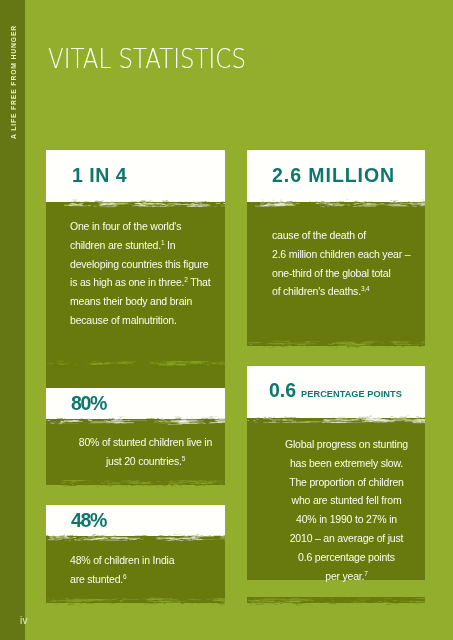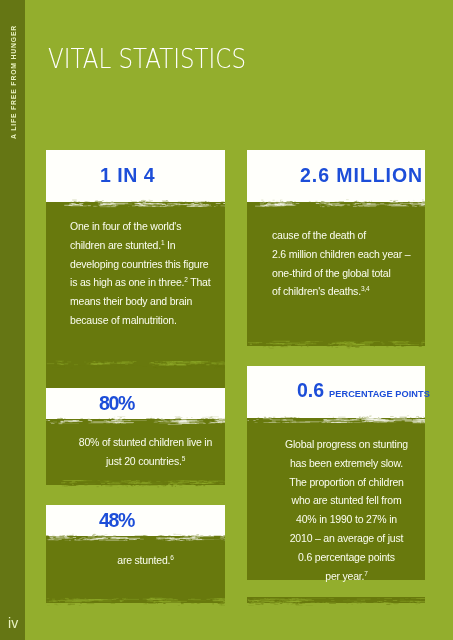--- a/index.html
+++ b/index.html
@@ -8,36 +8,36 @@
        font-family:"Liberation Sans",sans-serif;
        background:#93ae2d;
        -webkit-font-smoothing:antialiased;}
   .page{position:relative;width:453px;height:640px;overflow:hidden;}
 
   
   .spine{position:absolute;left:0;top:0;width:25px;height:640px;background:#657614;}
   .spine-text{position:absolute;left:0;top:0;color:#e9f2c2;font-size:6.8px;
     font-weight:700;letter-spacing:0.85px;white-space:nowrap;
     font-family:"Liberation Sans",sans-serif;}
-  .folio{position:absolute;left:8px;top:615px;color:#e9f2c2;font-size:14px;
+  .folio{position:absolute;left:20px;top:615px;color:#e9f2c2;font-size:10px;
     font-family:"Liberation Sans",sans-serif;letter-spacing:.2px;
     transform:translateZ(0);}
 
   
   .page-title{position:absolute;left:48px;top:43px;color:#ffffff;font-size:27px;
     font-weight:200;font-family:"DejaVu Sans",sans-serif;white-space:nowrap;
     transform:scaleX(.85) translateZ(0);transform-origin:0 0;}
 
   
   .card{position:absolute;}
   .card-head{position:absolute;left:0;top:0;right:0;background:#fffffb;}
-  .card-head .hd{position:absolute;color:#1d4ed8;font-weight:700;
+  .card-head .hd{position:absolute;color:#0f766e;font-weight:700;
      white-space:nowrap;font-family:"Liberation Sans",sans-serif;font-size:19.5px;
      letter-spacing:.3px;line-height:1;transform-origin:0 100%;
-     transform:translateZ(0);margin-left:28px;}
+     transform:translateZ(0);}
   .card-head .hd-sm{font-size:9.2px;letter-spacing:.05px;margin-left:5px;
      position:relative;top:0.2px;}
   .card-body{position:absolute;left:0;right:0;background:#68790d;}
   .card-body .txt{position:absolute;right:4px;}
   .card-body p{margin:0;color:#fbfdf0;font-family:"Liberation Sans",sans-serif;
      font-size:10.5px;letter-spacing:-0.2px;line-height:18.8px;white-space:nowrap;
      transform:translateZ(0);}
   .card-body sup{font-size:6.5px;vertical-align:super;line-height:0;}
   .torn{position:absolute;left:0;pointer-events:none;display:block;}
 </style>
@@ -1511,26 +1511,27 @@
               <rect x="130.03" y="1.07" width="3.15" height="0.75" opacity="0.15"></rect>
               <rect x="50.68" y="4.65" width="1.98" height="0.69" opacity="0.86"></rect>
               <rect x="22.68" y="3.14" width="3.69" height="0.72" opacity="0.21"></rect>
               <rect x="8.32" y="3.00" width="3.89" height="0.81" opacity="0.46"></rect>
               <rect x="49.39" y="2.02" width="15.25" height="0.69" opacity="0.53"></rect>
               <rect x="9.32" y="1.86" width="14.47" height="0.83" opacity="0.19"></rect>
             </g>
           </svg>
         </div>
       </div>
-      <div class="card" style="left: 46px; top: 505px; width: 179px; height: 86px; text-align: center;">
+      <div class="card" style="left: 46px; top: 505px; width: 179px; height: 86px;">
         <div class="card-head" style="height:31px">
           <span class="hd" style="left:25px;bottom:6px;letter-spacing:-1.4px"><span>48%</span></span>
         </div>
         <div class="card-body" style="top:31px;height:67px">
           <div class="txt" style="left:24px;top:15px">
+            <p>48% of children in India</p>
             <p>are stunted.<sup>6</sup></p>
           </div>
         </div>
         <div class="tornwrap" style="position:absolute;left:0;top:28px;width:179px;height:9px;overflow:hidden">
           <svg class="torn" width="179" height="9" viewBox="0 0 179 9" preserveAspectRatio="none">
             <path d="M0,9.0 L0,3.00 L0.00,3.00 L1.50,3.06 L3.01,3.07 L4.51,2.96 L6.02,2.93 L7.52,3.02 L9.03,2.90 L10.53,3.05 L12.03,3.19 L13.54,3.20 L15.04,3.22 L16.55,3.08 L18.05,3.11 L19.55,2.96 L21.06,2.97 L22.56,2.91 L24.07,2.87 L25.57,2.85 L27.08,2.86 L28.58,2.91 L30.08,2.83 L31.59,2.88 L33.09,2.99 L34.60,3.33 L36.10,3.16 L37.61,3.03 L39.11,3.12 L40.61,3.04 L42.12,3.03 L43.62,3.17 L45.13,3.19 L46.63,2.54 L48.13,2.81 L49.64,2.96 L51.14,2.98 L52.65,3.09 L54.15,3.20 L55.66,3.03 L57.16,3.05 L58.66,3.06 L60.17,3.15 L61.67,3.14 L63.18,3.02 L64.68,3.07 L66.18,3.18 L67.69,2.83 L69.19,2.77 L70.70,2.98 L72.20,2.96 L73.71,3.06 L75.21,2.97 L76.71,3.04 L78.22,2.98 L79.72,3.09 L81.23,3.16 L82.73,3.23 L84.24,3.17 L85.74,3.13 L87.24,3.03 L88.75,3.10 L90.25,3.14 L91.76,3.25 L93.26,3.06 L94.76,3.11 L96.27,2.67 L97.77,2.44 L99.28,2.65 L100.78,2.82 L102.29,2.91 L103.79,2.90 L105.29,2.92 L106.80,2.94 L108.30,3.05 L109.81,3.02 L111.31,2.90 L112.82,2.83 L114.32,2.77 L115.82,2.73 L117.33,2.76 L118.83,3.07 L120.34,3.15 L121.84,3.20 L123.34,3.12 L124.85,2.98 L126.35,3.09 L127.86,3.44 L129.36,3.44 L130.87,3.38 L132.37,3.26 L133.87,3.18 L135.38,3.03 L136.88,3.17 L138.39,3.06 L139.89,2.92 L141.39,2.95 L142.90,2.86 L144.40,3.02 L145.91,2.90 L147.41,2.85 L148.92,2.81 L150.42,2.76 L151.92,2.74 L153.43,2.92 L154.93,2.87 L156.44,2.85 L157.94,3.05 L159.45,3.18 L160.95,3.04 L162.45,3.04 L163.96,3.14 L165.46,3.08 L166.97,3.10 L168.47,2.66 L169.97,2.77 L171.48,2.78 L172.98,2.77 L174.49,2.80 L175.99,2.91 L177.50,2.96 L179.00,2.91 L179.0,9.0 Z" fill="#68790d"></path>
             <g fill="#68790d">
               <rect x="150.43" y="1.14" width="2.54" height="0.61" opacity="0.49"></rect>
               <rect x="88.65" y="2.53" width="7.08" height="0.85" opacity="0.53"></rect>
               <rect x="16.30" y="2.50" width="2.66" height="0.48" opacity="0.80"></rect>

